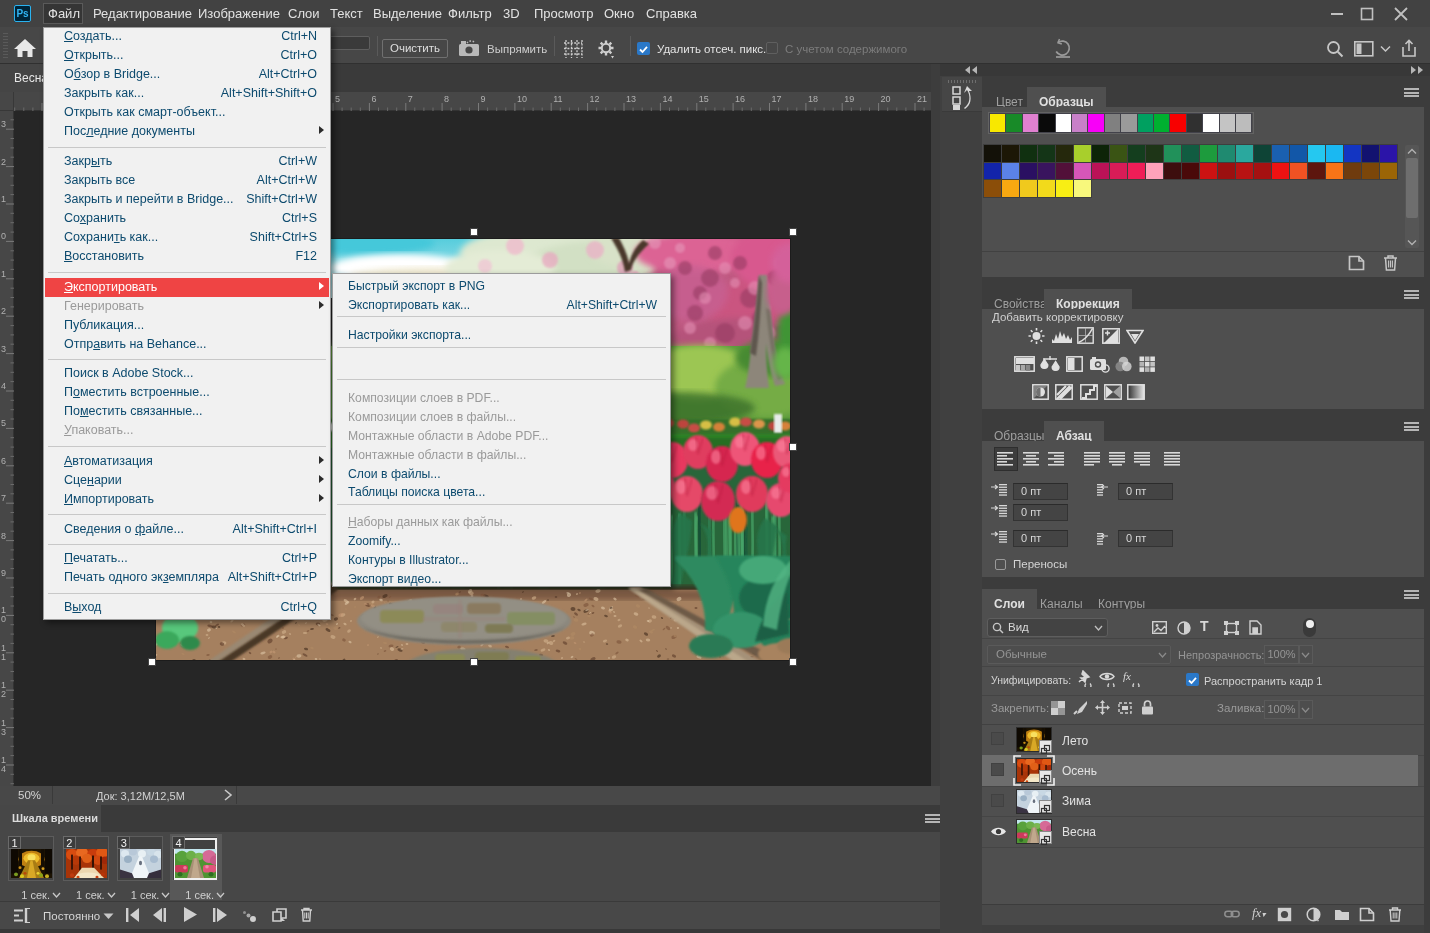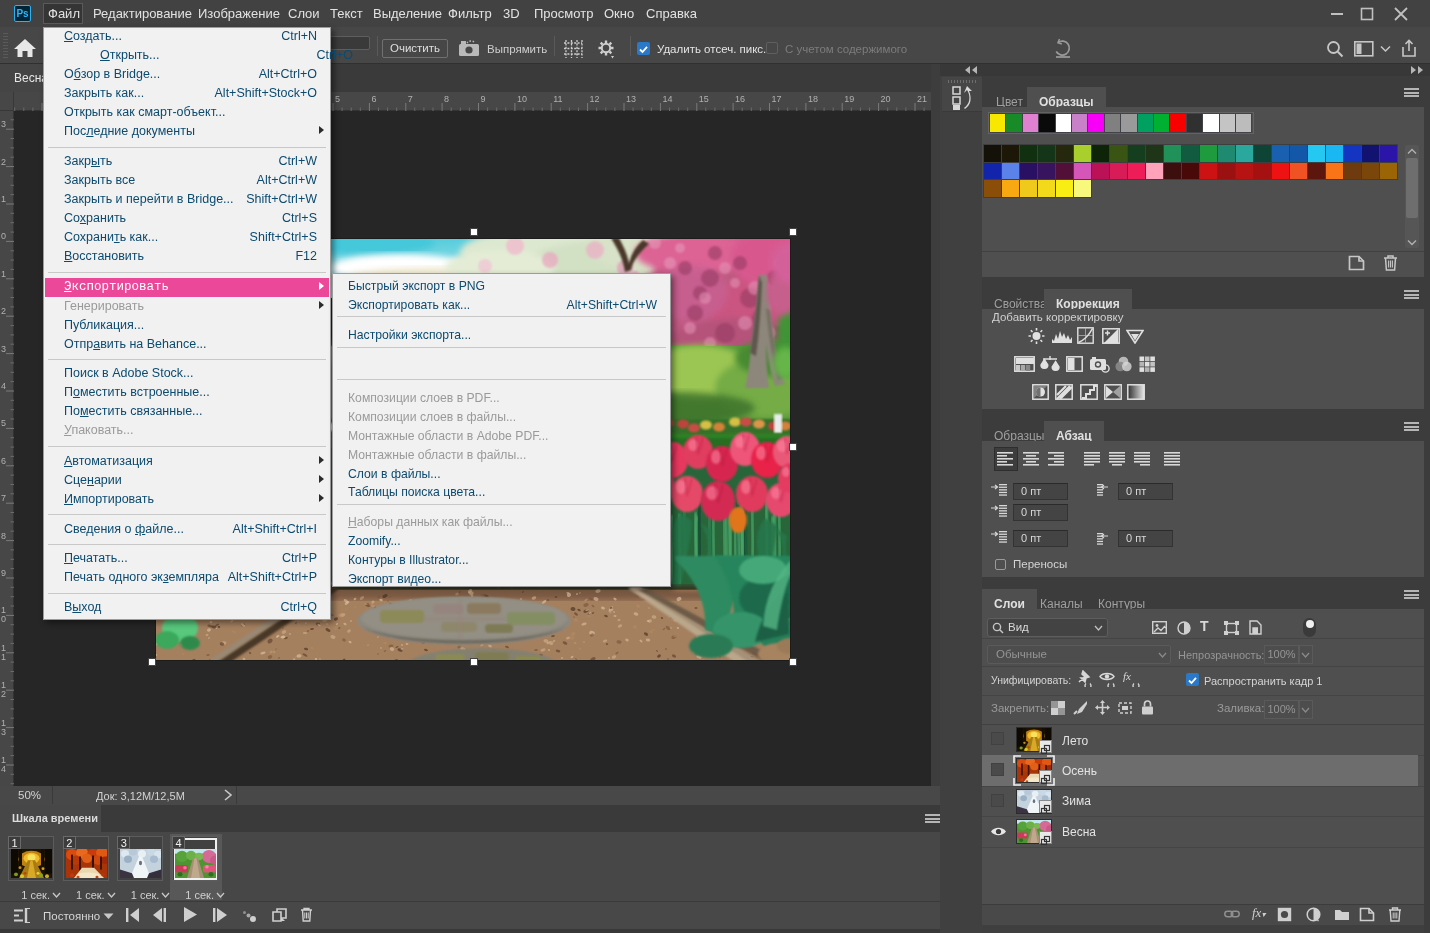--- a/index.html
+++ b/index.html
@@ -41,21 +41,21 @@
 
 #fmenu{left:43px;top:27px;width:288px;height:593px;background:#f1f1f1;border:1px solid #9c9c9c;box-shadow:3px 3px 6px rgba(0,0,0,.45);}
 #smenu{left:332px;top:273px;width:339px;height:314px;background:#f1f1f1;border:1px solid #9c9c9c;box-shadow:3px 3px 6px rgba(0,0,0,.45);}
 .mi{position:absolute;left:1px;width:calc(100% - 2px);height:19px;font-size:12.5px;color:#0c4a6e;}
 .mi .lbl{position:absolute;left:19px;top:2px;}
 #smenu .mi .lbl{left:14px;}
 #smenu .mi{font-size:12.2px;}
 #smenu .mi.hl .lbl{letter-spacing:-0.35px;}
 .mi .sc{position:absolute;right:12px;top:2px;}
 .mi.dis{color:#9a9a9a;}
-.mi.hl{background:#ec4899;color:#fff;font-family:Liberation Mono, monospace;}
+.mi.hl{background:#ef4444;color:#fff;}
 .mi .arr{position:absolute;right:5px;top:4px;width:0;height:0;border-left:5px solid #2b2b2b;border-top:4px solid transparent;border-bottom:4px solid transparent;}
 .mi.hl .arr{border-left-color:#fff;}
 .msep{position:absolute;left:4px;width:calc(100% - 8px);height:1px;background:#c8c8c8;}
 u{text-decoration:underline;}
 </style></head>
 <body>
 <div id="app">
 
 <div class="abs" id="menubar"></div>
 <div class="abs" id="pslogo">Ps</div>
@@ -1818,31 +1818,31 @@
       <path d="M1 4 H13 M4.5 4 V2 H9.5 V4 M2.2 4 L3 15 H11 L11.8 4" fill="none" stroke="#cfcfcf" stroke-width="1.4"></path>
       <path d="M5.2 6.5 V12.5 M7 6.5 V12.5 M8.8 6.5 V12.5" stroke="#cfcfcf" stroke-width="1"></path>
     </svg>
 <div class="abs" style="left:982px;top:925px;width:442px;height:8px;background:#3f3f3f;"></div>
 
 <div class="abs" id="fmenu">
 <div class="mi" style="top:-0.7px;">
         <span class="lbl"><u>С</u>оздать...</span>
         <span class="sc">Ctrl+N</span>
       </div>
-<div class="mi" style="top:18.2px;margin-left:36px;">
+<div class="mi" style="top:18.2px;">
         <span class="lbl"><u>О</u>ткрыть...</span>
         <span class="sc">Ctrl+O</span>
       </div>
 <div class="mi" style="top:37.1px;">
         <span class="lbl">О<u>б</u>зор в Bridge...</span>
         <span class="sc">Alt+Ctrl+O</span>
       </div>
 <div class="mi" style="top:56.0px;">
         <span class="lbl">Закрыть как...</span>
-        <span class="sc">Alt+Shift+Stock+O</span>
+        <span class="sc">Alt+Shift+Shift+O</span>
       </div>
 <div class="mi" style="top:74.9px;">
         <span class="lbl">Открыть как смарт-объект...</span>
       </div>
 <div class="mi" style="top:93.9px;">
         <span class="lbl">Пос<u>л</u>едние документы</span>
         <span class="arr"></span>
       </div>
 <div class="mi" style="top:124.1px;">
         <span class="lbl">Закр<u>ы</u>ть</span>

